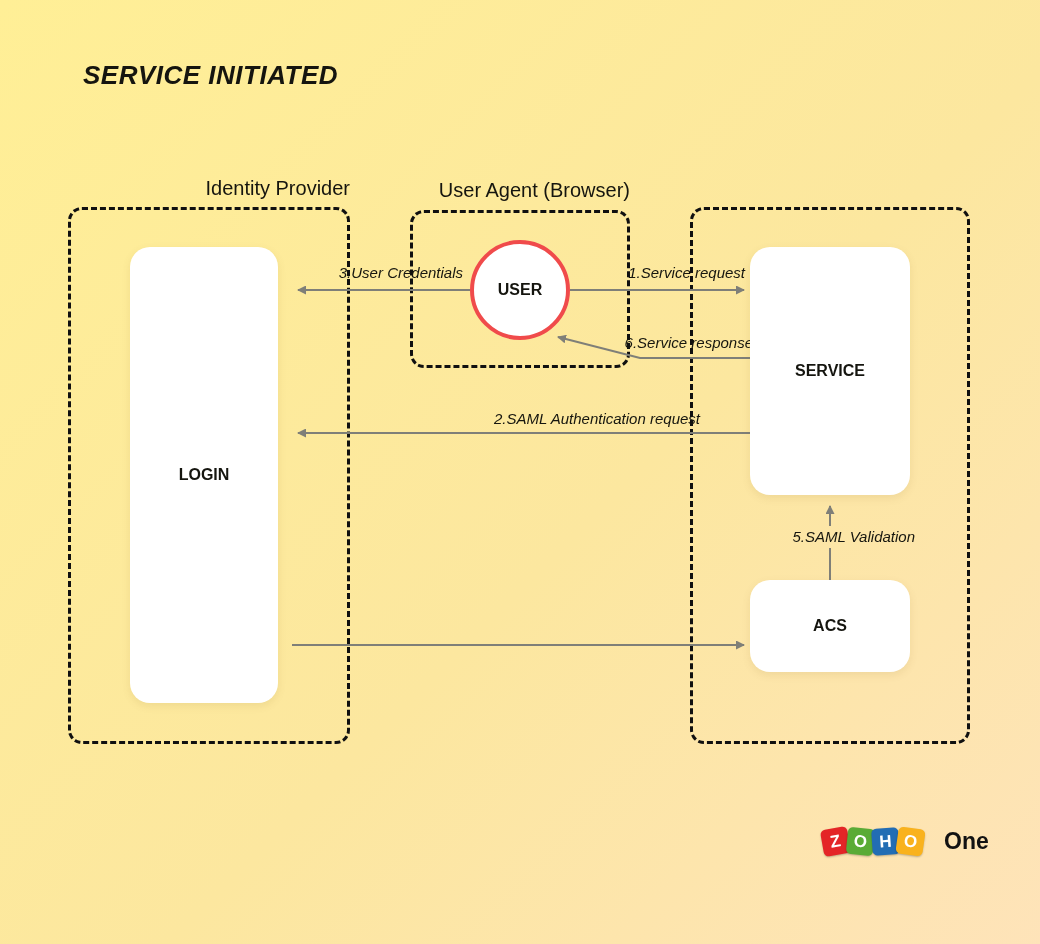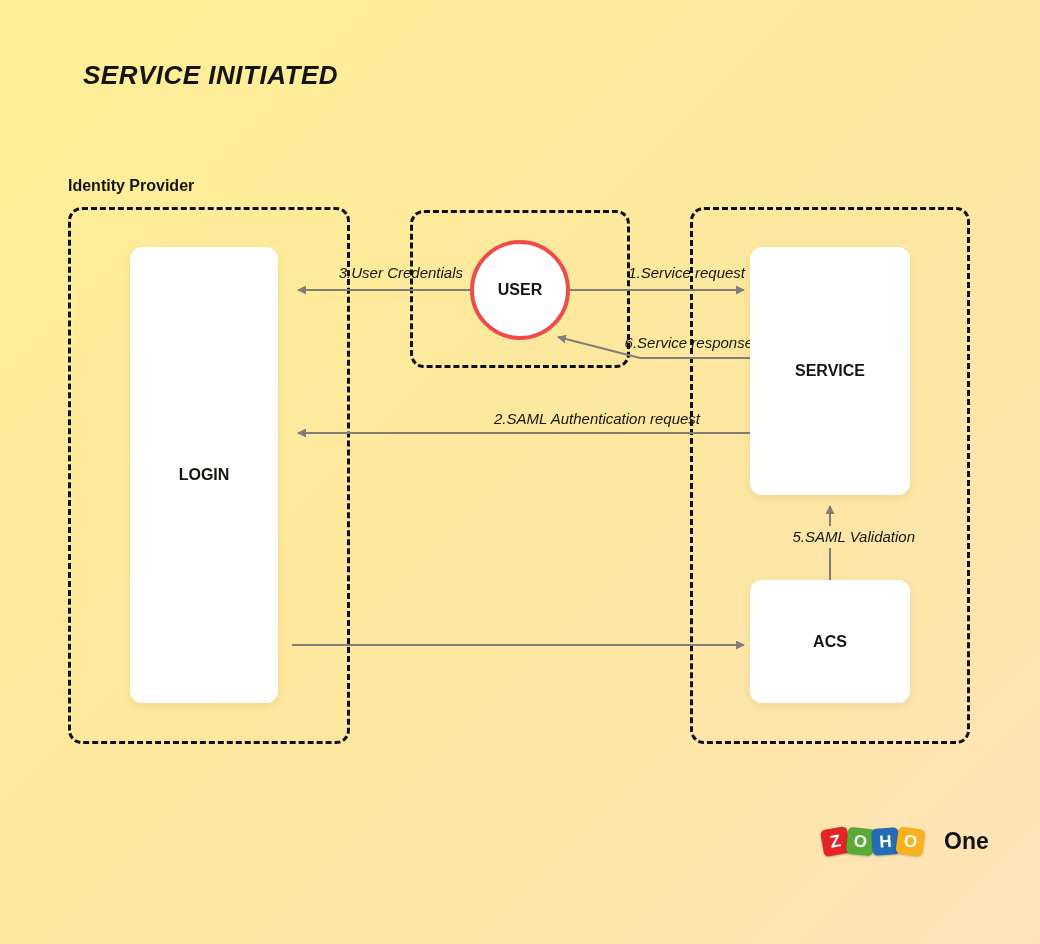--- a/index.html
+++ b/index.html
@@ -13,43 +13,43 @@
     background:linear-gradient(135deg,#ffef96 0%,#fce79f 55%,#fee3ba 100%);
     overflow:hidden;
     padding-left:36px;
   }
   .title{
     position:absolute;left:83px;top:60px;margin:0;
     font-size:26px;font-weight:700;font-style:italic;
     letter-spacing:.5px;color:#15150f;
   }
   .group-label{
-    position:absolute;text-align:left;
-    font-size:16px;font-weight:700;color:#15150f;
+    position:absolute;text-align:right;
+    font-size:20px;font-weight:400;color:#15150f;
   }
   .group-box{
     position:absolute;border:3px dashed #101010;border-radius:14px;
     background:transparent;box-sizing:border-box;
   }
   #lbl-idp{left:68px;top:177px;width:282px;}
   #box-idp{left:68px;top:207px;width:282px;height:537px;}
   #lbl-ua{left:410px;top:179px;width:220px;}
   #box-ua{left:410px;top:210px;width:220px;height:158px;}
   #lbl-sp{left:690px;top:177px;width:280px;}
   #box-sp{left:690px;top:207px;width:280px;height:537px;}
   .node{
-    position:absolute;background:#ffffff;border-radius:12px;
+    position:absolute;background:#ffffff;border-radius:20px;
     display:flex;align-items:center;justify-content:center;
     font-weight:700;font-size:16px;color:#15150f;
     box-shadow:0 3px 8px rgba(120,90,20,.10);
     box-sizing:border-box;
   }
   #node-login{left:130px;top:247px;width:148px;height:456px;}
   #node-service{left:750px;top:247px;width:160px;height:248px;}
-  #node-acs{left:750px;top:580px;width:160px;height:123px;}
+  #node-acs{left:750px;top:580px;width:160px;height:92px;}
   #node-user{
     left:470px;top:240px;width:100px;height:100px;border-radius:50%;
     border:4px solid #f04b4b;box-shadow:none;
   }
   svg.arrows{position:absolute;left:0;top:0;width:1040px;height:944px;pointer-events:none;}
   svg.arrows line, svg.arrows polyline{stroke:#7f7f78;stroke-width:2;fill:none;}
   .flow-label{
     position:absolute;text-align:right;
     font-size:15px;font-style:italic;color:#16160f;line-height:20px;
   }
@@ -78,20 +78,21 @@
   }
 </style>
 </head>
 <body>
 
 <div class="canvas">
 
   <h1 class="title">SERVICE INITIATED</h1>
 
   <div class="group-label" id="lbl-idp">Identity Provider</div>
+  <div class="group-label" id="lbl-ua">User Agent (Browser)</div>
 
   <div class="group-box" id="box-idp"></div>
   <div class="group-box" id="box-ua"></div>
   <div class="group-box" id="box-sp"></div>
 
   <svg class="arrows" viewBox="0 0 1040 944" xmlns="http://www.w3.org/2000/svg">
     <defs>
       <marker id="arr" markerWidth="9" markerHeight="9" refX="8" refY="4.5" orient="auto" markerUnits="userSpaceOnUse">
         <path d="M0,0 L9,4.5 L0,9 z" fill="#7f7f78"></path>
       </marker>

